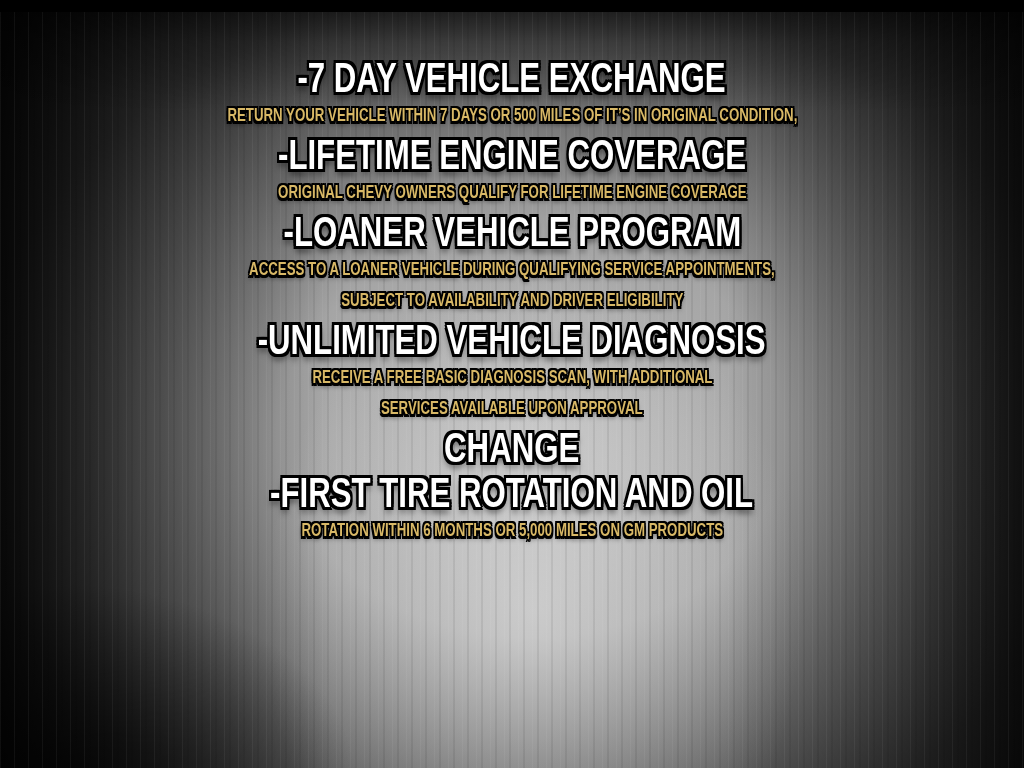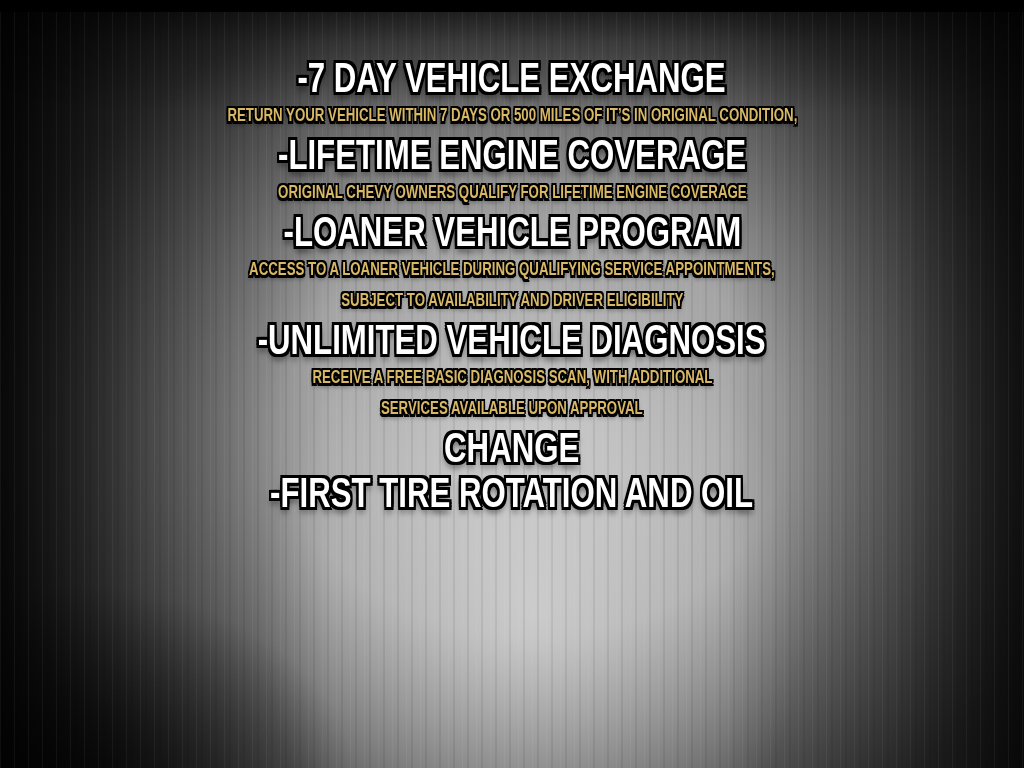--- a/index.html
+++ b/index.html
@@ -105,17 +105,18 @@
       <div class="line sub-line"><span class="condense">RECEIVE A FREE BASIC DIAGNOSIS SCAN, WITH ADDITIONAL</span></div>
       <div class="line sub-line"><span class="condense">SERVICES AVAILABLE UPON APPROVAL</span></div>
     </section>
 
     <section>
     </section>
 
     <section>
       <div class="line headline-line"><span class="condense">CHANGE</span></div>
       <div class="line headline-line"><span class="condense">-FIRST TIRE ROTATION AND OIL</span></div>
+      <div class="line sub-line"><span class="condense">ROTATION WITHIN 6 MONTHS OR 5,000 MILES ON GM PRODUCTS</span></div>
     </section>
 
   </div>
   <div class="bottom-bar"></div>
 </div>
 
 </body></html>

